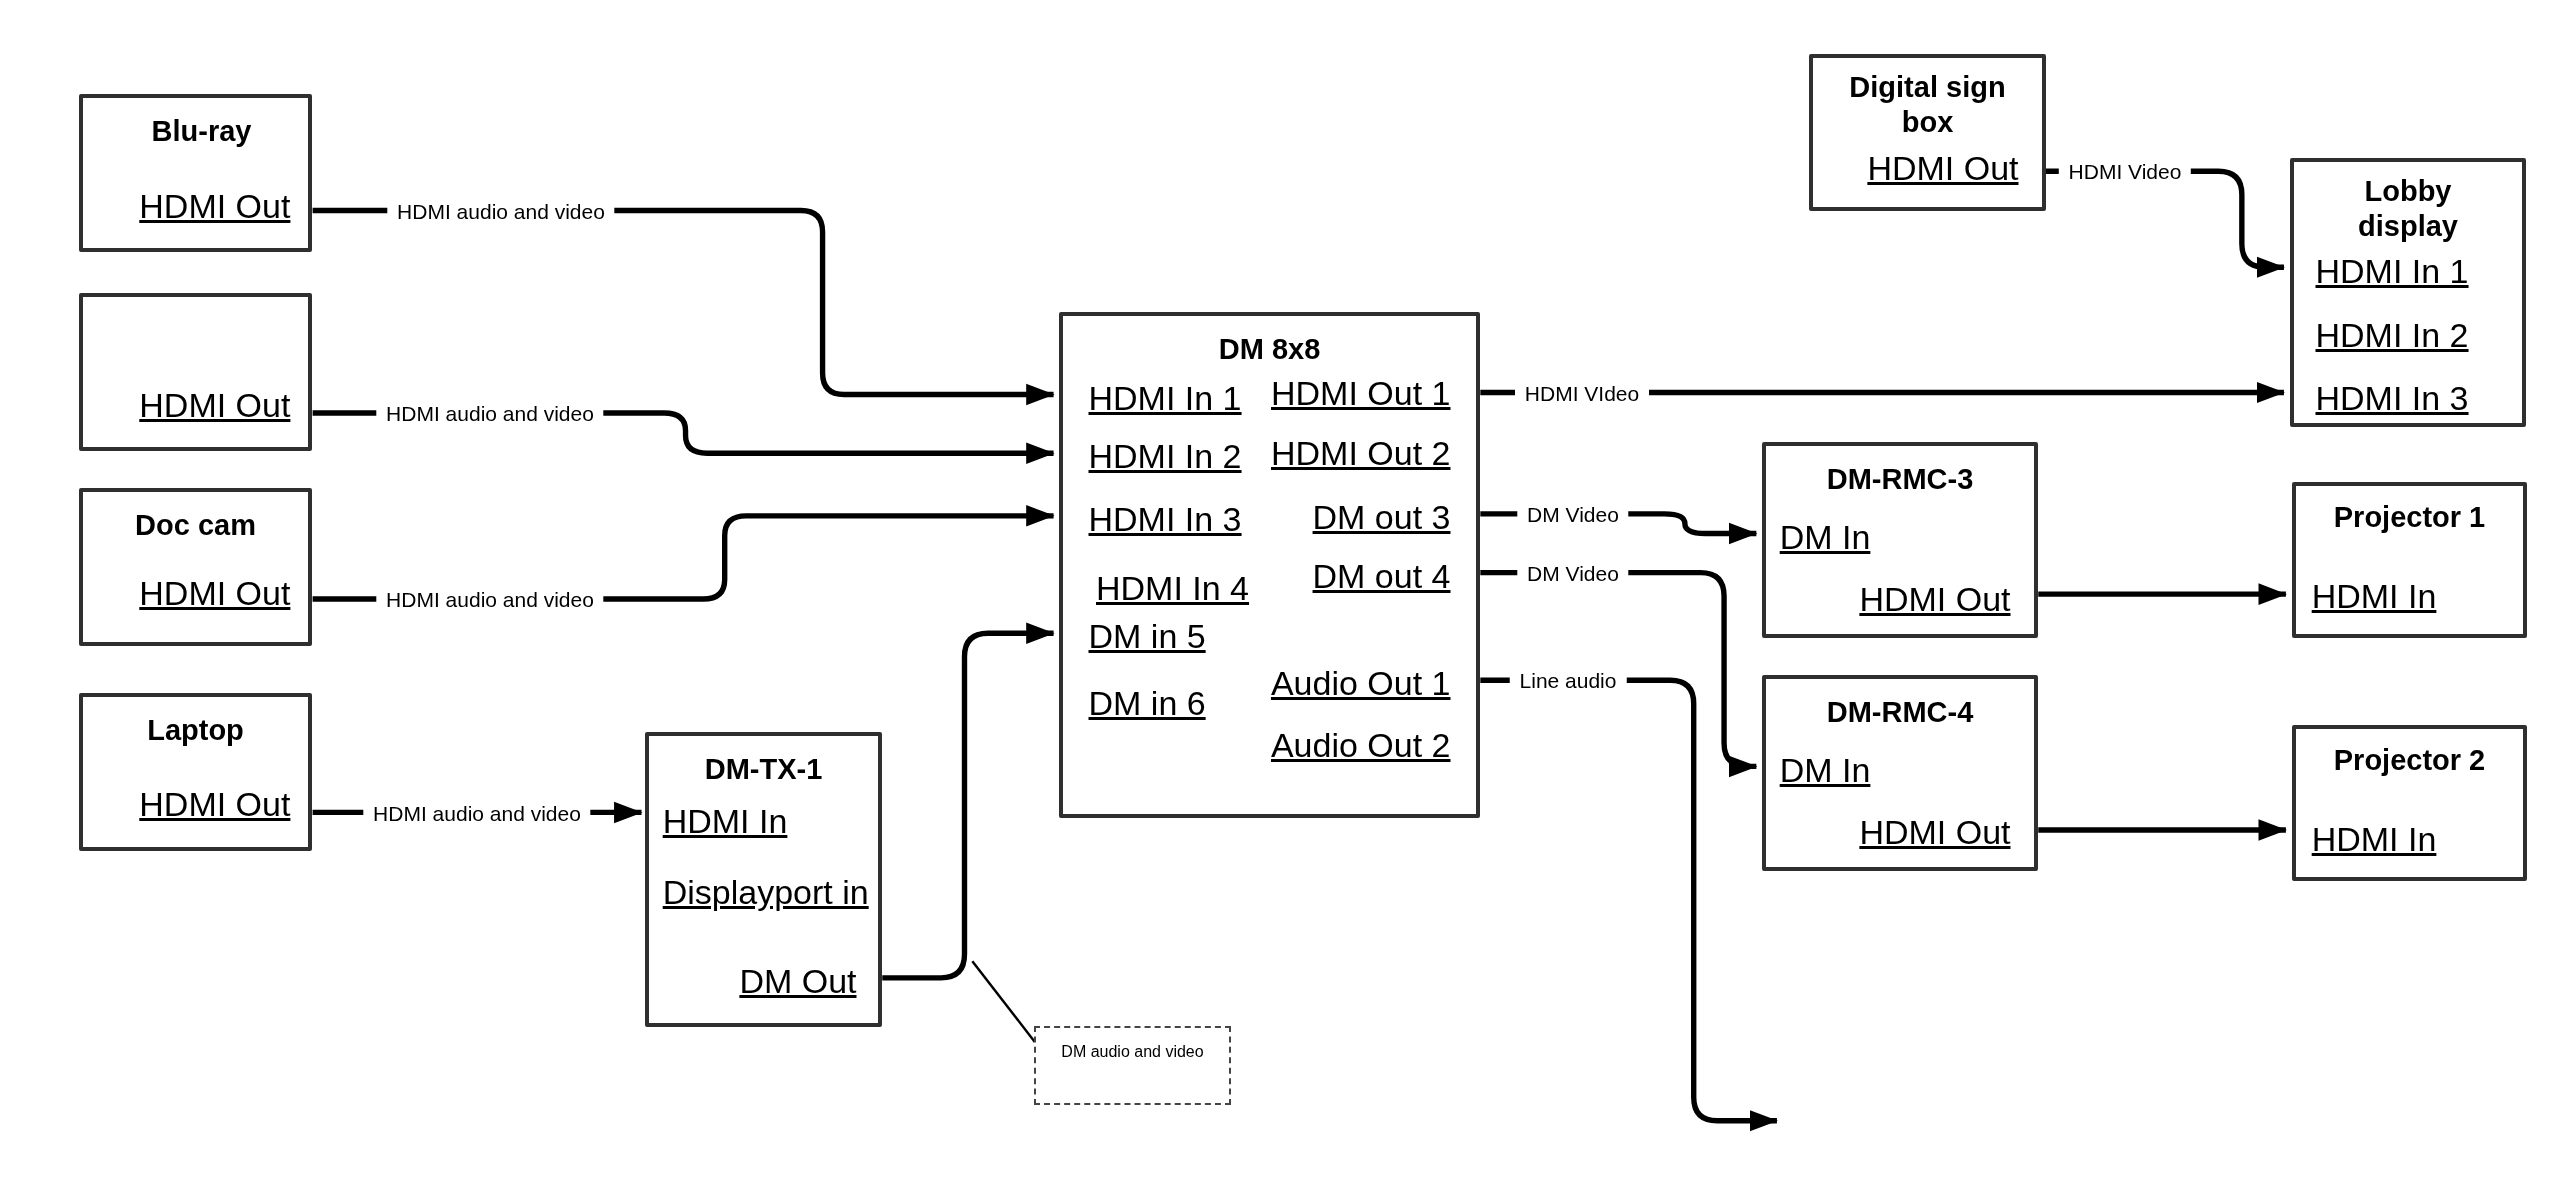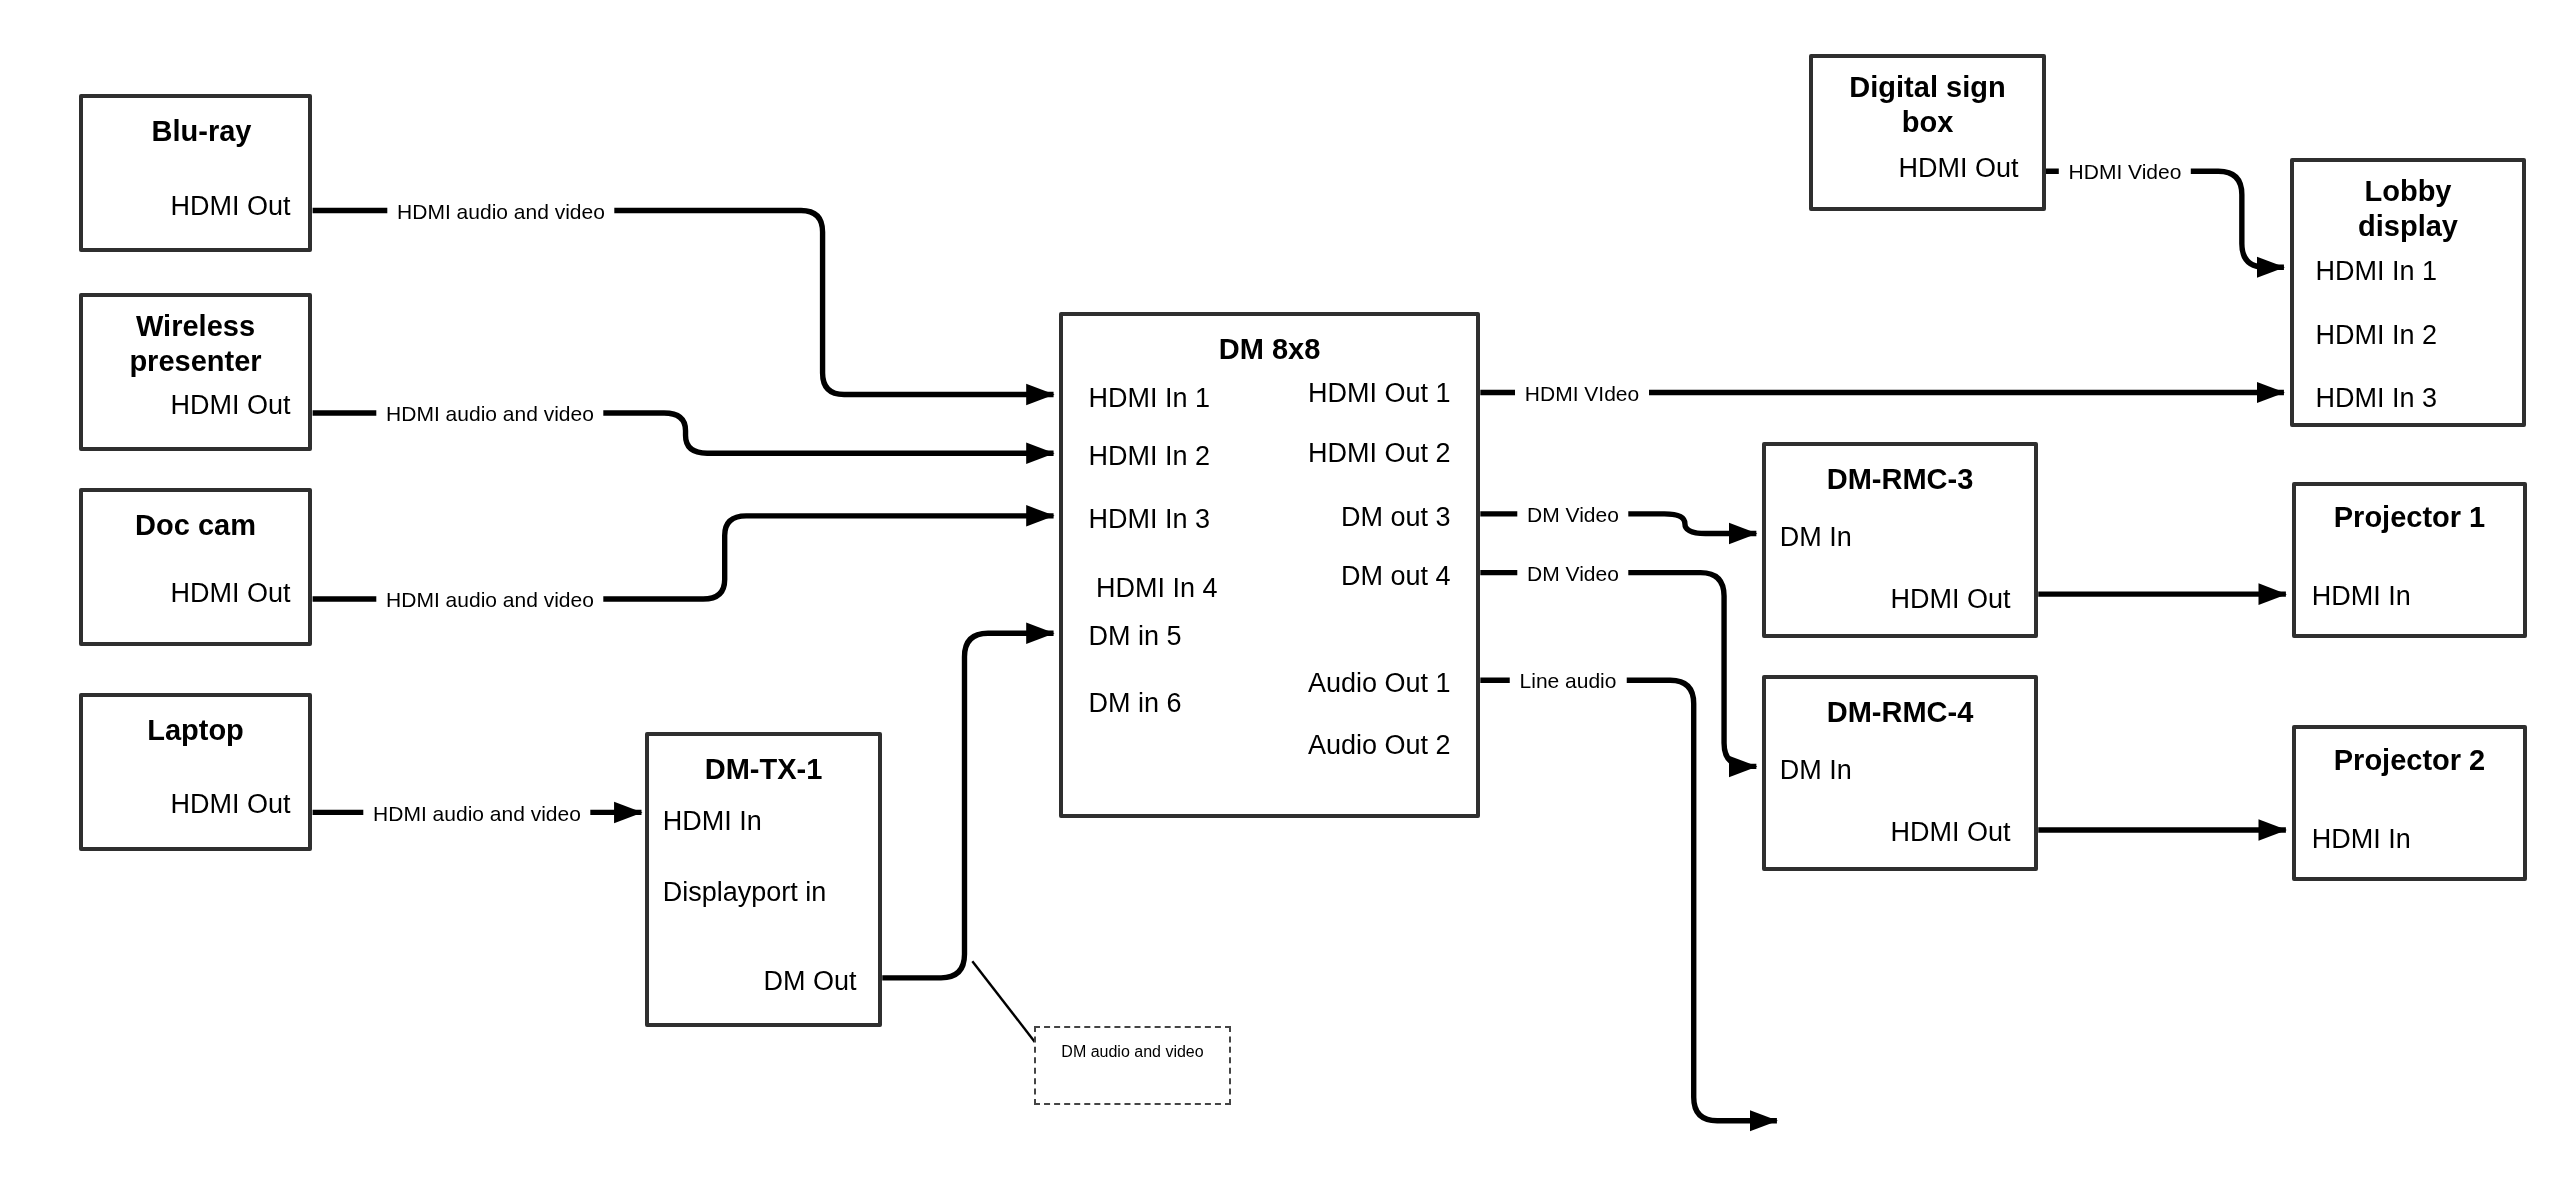--- a/index.html
+++ b/index.html
@@ -23,23 +23,24 @@
     position:absolute;
     left:0;right:0;
     text-align:center;
     font-weight:bold;
     font-size:29px;
     line-height:35px;
   }
   .node-title .t-inner{display:inline-block;}
   .port{
     position:absolute;
-    font-size:27px;
+    font-size:34px;
     line-height:31px;
     white-space:nowrap;
+    text-decoration:underline;
   }
   .port.left{text-align:left;}
   .port.right{text-align:right;}
   .wire-label{
     position:absolute;
     transform:translate(-50%,-50%);
     background:#ffffff;
     padding:2px 9.8px;
     font-size:21px;
     line-height:29px;
@@ -83,21 +84,20 @@
     </g>
     <path d="M993,982 L1058,1066" fill="none" stroke="#000000" stroke-width="2.5"></path>
   </svg>
 
   <div class="node" style="left:79px;top:94px;width:233px;height:158px;">
     <div class="node-title" style="top:15.7px;margin-left:12px;">Blu-ray</div>
     <div class="port right" style="right:17.6px;top:93px;">HDMI Out</div>
   </div>
 
   <div class="node" style="left:79px;top:293px;width:233px;height:158px;">
-    <div class="node-title" style="top:11.7px;"><span class="t-inner" style="max-width:176px;">Wireless presenter</span></div>
     <div class="port right" style="right:17.6px;top:93px;">HDMI Out</div>
   </div>
 
   <div class="node" style="left:79px;top:488px;width:233px;height:158px;">
     <div class="node-title" style="top:15.7px;">Doc cam</div>
     <div class="port right" style="right:17.6px;top:86px;">HDMI Out</div>
   </div>
 
   <div class="node" style="left:79px;top:693px;width:233px;height:158px;">
     <div class="node-title" style="top:15.7px;">Laptop</div>

